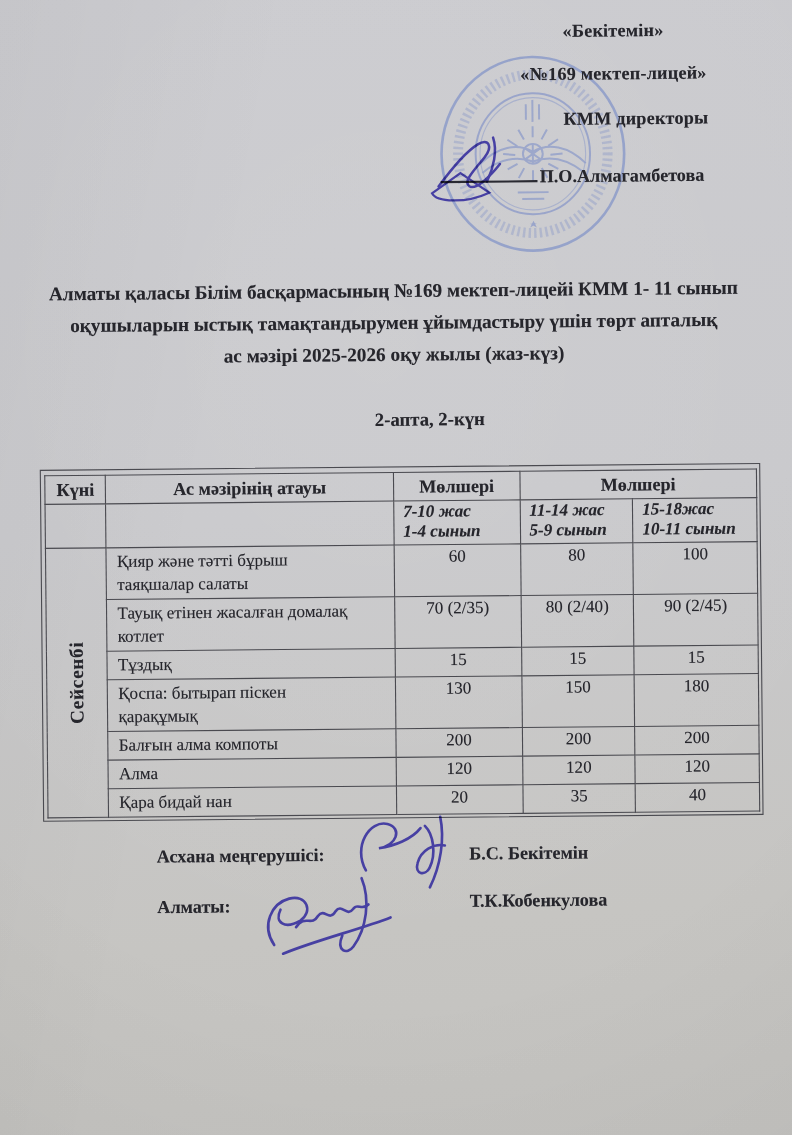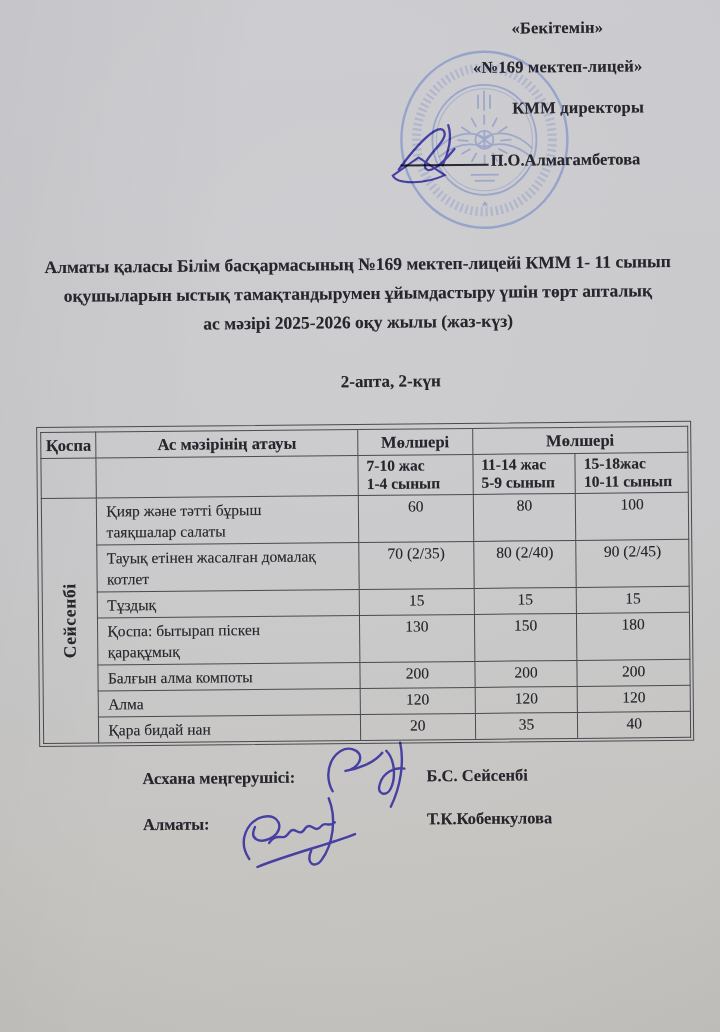--- a/index.html
+++ b/index.html
@@ -43,21 +43,21 @@
   
   .tbl-wrap{
     top:424px;left:37px;width:648px;
     border:1.6px solid #4a4a50;
     padding:4px 2px 2px 3px;
   }
   table{border-collapse:collapse;table-layout:fixed;width:100%;}
   th,td{border:1.5px solid #4a4a50;overflow:hidden;}
   th{font-size:16.5px;}
   .hdr1 th{height:25px;text-align:center;padding:0 2px;}
-  .hdr2 th{height:36px;text-align:left;vertical-align:middle;padding:1px 2px 1px 8px;font-size:15.5px;line-height:1.18;}
+  .hdr2 th{height:36px;text-align:left;vertical-align:middle;padding:1px 2px 1px 8px;font-size:15.5px;line-height:1.18;font-style:italic;}
   .hdr2 td{height:36px;}
   .age span{display:block;white-space:nowrap;}
   .day-cell{position:relative;}
   .day-rot{
     position:absolute;top:50%;left:50%;
     transform:translate(-50%,-50%) rotate(-90deg);
     font-weight:bold;font-size:17.5px;letter-spacing:0.6px;white-space:nowrap;
   }
   .dish{font-size:15.5px;padding:2px 6px 2px 9px;line-height:1.36;vertical-align:top;white-space:pre-line;}
   .val{text-align:center;vertical-align:top;font-size:15.5px;padding-top:2px;}
@@ -129,21 +129,21 @@
     <table>
       <colgroup>
         <col style="width:55px">
           <col style="width:260px">
           <col style="width:114px">
         <col style="width:102px">
           <col style="width:112px">
       </colgroup>
       <thead>
         <tr class="hdr1">
-          <th>Қоспа</th>
+          <th>Күні</th>
           <th>Ас мәзірінің атауы</th>
           <th>Мөлшері</th>
           <th colspan="2">Мөлшері</th>
         </tr>
         <tr class="hdr2">
           <td></td>
           <td></td>
           <th class="age">
             <span>7-10 жас</span>
             <span>1-4 сынып</span>
@@ -205,21 +205,21 @@
           <td class="dish">Қара бидай нан</td>
           <td class="val">20</td>
           <td class="val">35</td>
           <td class="val">40</td>
         </tr>
       </tbody>
     </table>
   </div>
 
   <div class="abs f-role fr1">Асхана меңгерушісі:</div>
-  <div class="abs f-name fn1">Б.С. Сейсенбі</div>
+  <div class="abs f-name fn1">Б.С. Бекітемін</div>
   <div class="abs f-role fr2">Алматы:</div>
   <div class="abs f-name fn2">Т.К.Кобенкулова</div>
 
   <svg class="abs sig-svg" style="left:300px;top:735px;" width="132" height="76" viewBox="0 0 132 76">
     <g stroke="#3c35a0" stroke-width="2.4" fill="none" stroke-linecap="round" opacity="0.92">
       <path d="M30,56 C18,34 34,10 50,14 C64,18 58,34 42,36 C56,34 72,28 80,18"></path>
       <path d="M84,16 C92,24 94,42 88,54 C84,62 74,60 77,50 C80,38 92,32 102,34"></path>
       <path d="M98,8 C102,28 98,52 88,72"></path>
     </g>
   </svg>

